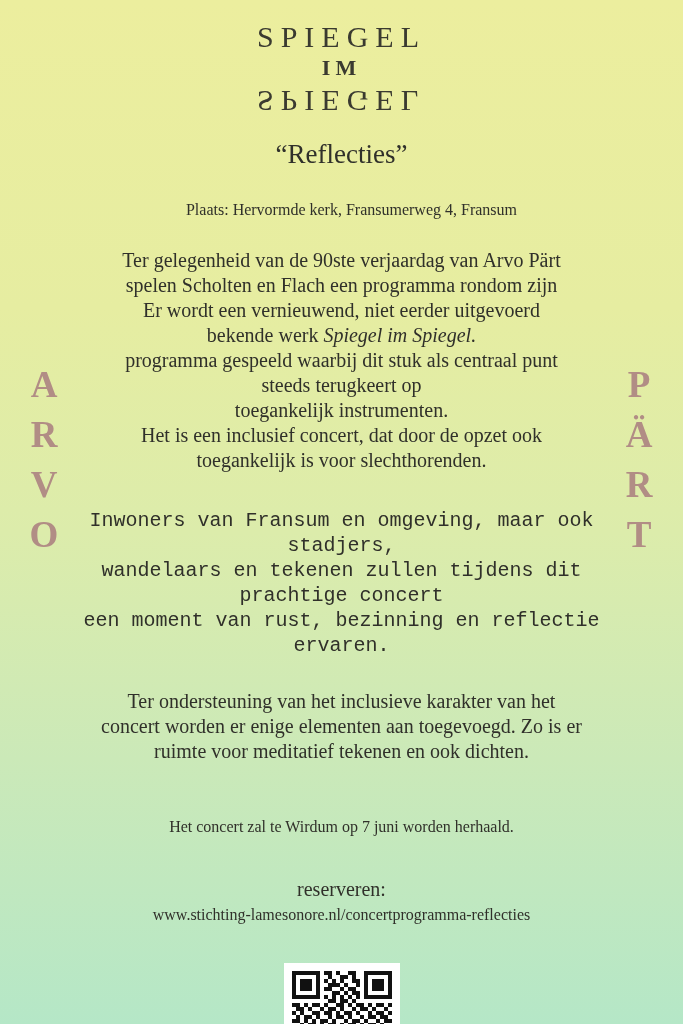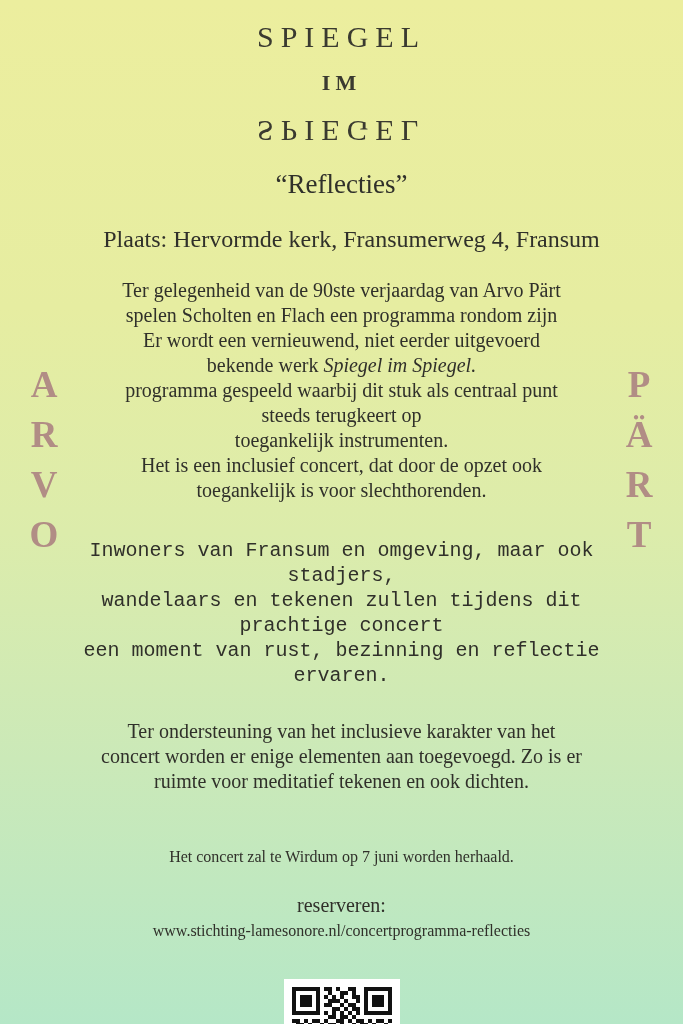--- a/index.html
+++ b/index.html
@@ -12,31 +12,31 @@
       #ecee9e 0%, #e6eda1 30%, #dcecab 52%,
       #cbe9b8 74%, #b5e7c7 100%);
     font-family:"Liberation Serif", serif;
     color:#30302a;
   }
   main{position:relative;text-align:center;padding-top:20px;}
   .title-line1,.title-line3{
     font-size:30px;font-weight:normal;letter-spacing:7px;
     line-height:34px;color:#3a3a30;
   }
-  .title-line2{font-size:22px;font-weight:bold;letter-spacing:5px;line-height:24px;color:#3a3a30;margin:17px 0;}
+  .title-line2{font-size:22px;font-weight:bold;letter-spacing:5px;line-height:24px;color:#3a3a30;margin:2px 0;}
   .title-line3{display:inline-block;transform:scaleY(-1);}
   .subtitle{font-size:27px;margin-top:20px;line-height:30px;}
-  .location{font-size:24px;margin-top:28px;line-height:25px;margin-left:20px;}
+  .location{font-size:16px;margin-top:28px;line-height:25px;margin-left:20px;}
   .para{font-size:20px;line-height:25px;margin:0 55px;}
   .para em{font-style:italic;}
   .para-1{margin-top:26px;}
   .para-2{margin-top:35px;font-family:Liberation Mono, monospace;}
   .para-3{margin-top:31px;}
   .repeat-line{font-size:16px;line-height:25px;margin-top:50px;}
-  .reserve-label{font-size:20px;line-height:25px;margin-top:24px;}
+  .reserve-label{font-size:20px;line-height:25px;margin-top:38px;}
   .reserve-url{font-size:16px;line-height:25px;}
   .side-name{
     position:absolute;top:360px;width:64px;
     display:flex;flex-direction:column;align-items:center;
     font-weight:bold;font-size:37px;line-height:50px;
     user-select:none;
   }
   .side-name.left{left:12px;}
   .side-name.right{right:12px;}
   .qr-wrap{

